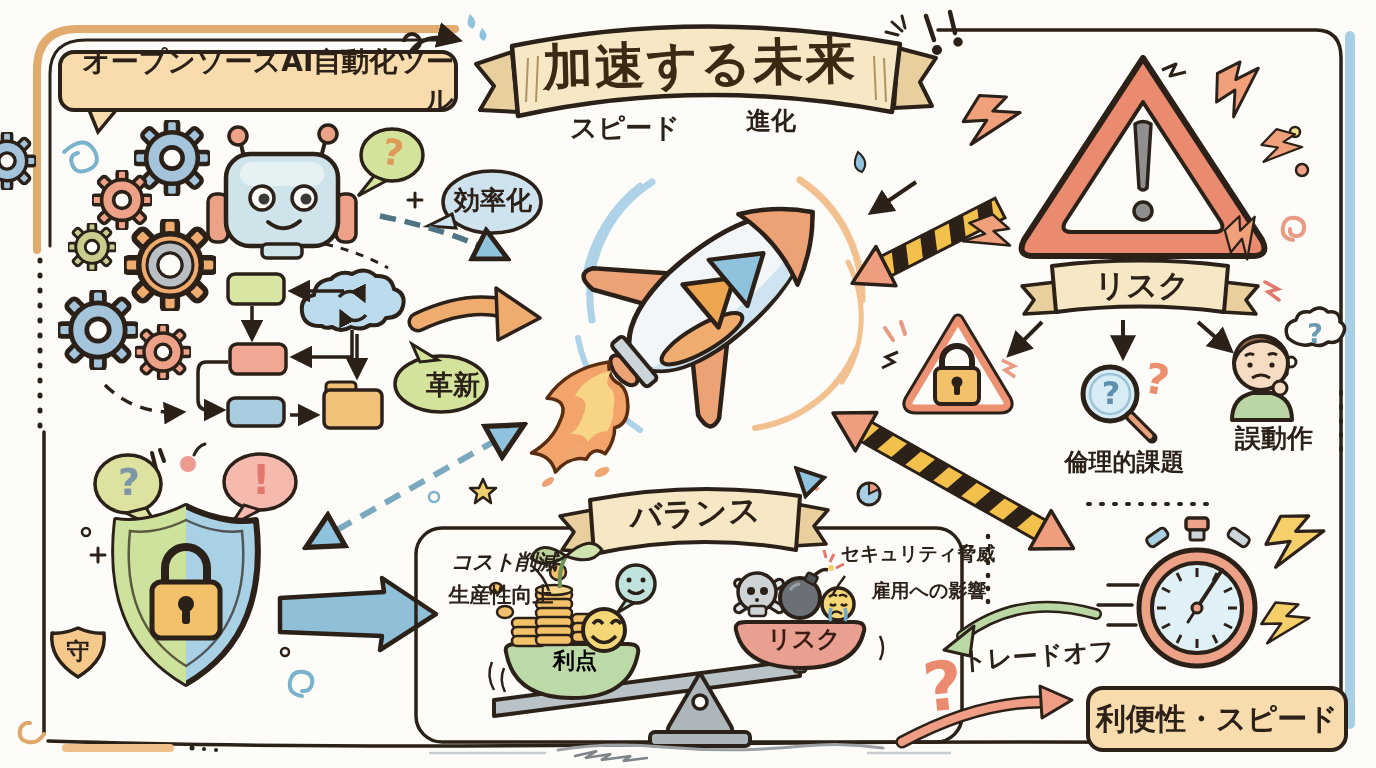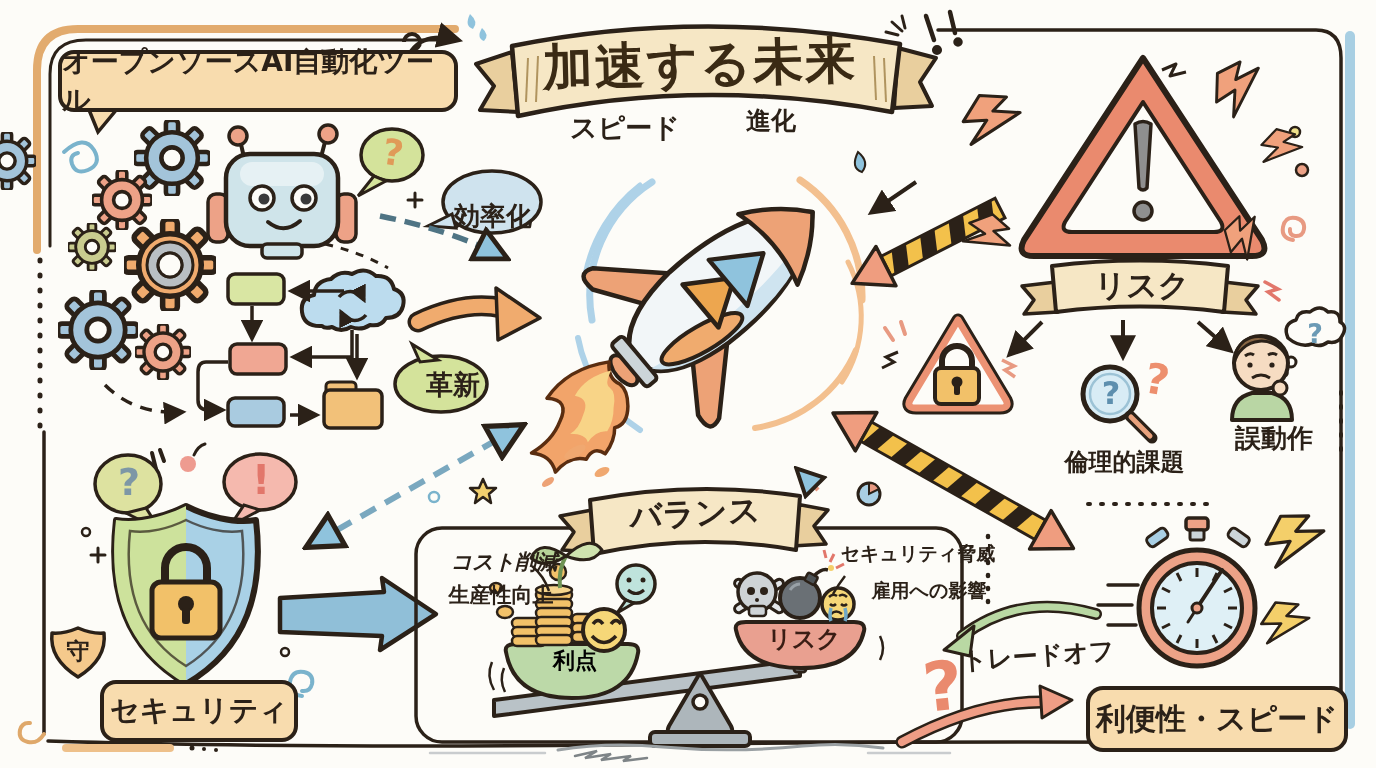--- a/index.html
+++ b/index.html
@@ -470,45 +470,42 @@
   <g stroke-width="3.5" stroke-linecap="round">
           <path d="M1108 585 h30"></path>
           <path d="M1098 605 h34"></path>
           <path d="M1108 625 h28"></path>
         </g>
   <use href="#bolt" x="1262" y="512" width="64" height="64" fill="#f4cf6a" transform="rotate(8 1294 544)"></use>
   <use href="#bolt" x="1258" y="600" width="52" height="52" fill="#f4cf6a" transform="rotate(14 1284 626)"></use>
 </g>
 </svg>
 
-<div class="box" style="left:58px;top:50px;width:392px;height:54px;font-size:28px;">
+<div class="box" style="left:58px;top:50px;width:392px;height:54px;font-size:28px;text-align:right;">
       <span>オープンソースAI自動化ツール</span>
     </div>
 
 <div class="t" style="left:516px;top:36px;width:368px;font-size:50px;font-weight:800;color:#3a2a14;transform:rotate(-1.5deg);letter-spacing:2px;">加速する未来</div>
 <div class="t" style="left:570px;top:112px;width:110px;font-size:27px;">スピード</div>
 <div class="t" style="left:726px;top:107px;width:90px;font-size:25px;">進化</div>
 
 <div class="t" style="left:377px;top:132px;width:32px;font-size:36px;color:#e09a58;transform:rotate(8deg);">?</div>
-<div class="t" style="left:448px;top:186px;width:90px;font-size:26px;margin-top:16px;">効率化</div>
+<div class="t" style="left:448px;top:186px;width:90px;font-size:26px;">効率化</div>
 <div class="t" style="left:404px;top:369px;width:76px;font-size:27px;text-align:right;">革新</div>
 
 <div class="t" style="left:1070px;top:268px;width:144px;font-size:31px;">リスク</div>
 <div class="t" style="left:1052px;top:449px;width:145px;font-size:24px;">倫理的課題</div>
 <div class="t" style="left:1096px;top:375px;width:30px;font-size:32px;color:#5d8fae;">?</div>
 <div class="t" style="left:1140px;top:356px;width:34px;font-size:42px;color:#ed8f6e;transform:rotate(10deg);">?</div>
 <div class="t" style="left:1226px;top:424px;width:96px;font-size:26px;">誤動作</div>
 <div class="t" style="left:1302px;top:318px;width:26px;font-size:27px;color:#6b9ab5;">?</div>
 
 <div class="t" style="left:112px;top:461px;width:34px;font-size:38px;color:#7d97a6;">?</div>
 <div class="t" style="left:248px;top:457px;width:26px;font-size:40px;color:#e2776b;">!</div>
 <div class="t" style="left:63px;top:638px;width:30px;font-size:23px;">守</div>
-<div class="box" style="left:100px;top:680px;width:190px;height:54px;font-size:29px;">
-      <span>セキュリティ</span>
-    </div>
 
 <div class="t" style="left:600px;top:495px;width:190px;font-size:32px;transform:rotate(-3deg);">バランス</div>
 <div class="t" style="left:444px;top:550px;width:120px;font-size:21px;font-style:italic;">コスト削減</div>
 <div class="t" style="left:436px;top:583px;width:130px;font-size:21px;">生産性向上</div>
 <div class="t" style="left:838px;top:543px;width:160px;font-size:19px;">セキュリティ脅威</div>
 <div class="t" style="left:854px;top:580px;width:150px;font-size:19px;">雇用への影響</div>
 <div class="t" style="left:542px;top:648px;width:66px;font-size:22px;color:#000000;">利点</div>
 <div class="t" style="left:764px;top:626px;width:80px;font-size:24px;color:#3a1d14;">リスク</div>
 
 <div class="t" style="left:960px;top:642px;width:156px;font-size:25px;transform:rotate(-4deg);">トレードオフ</div>

